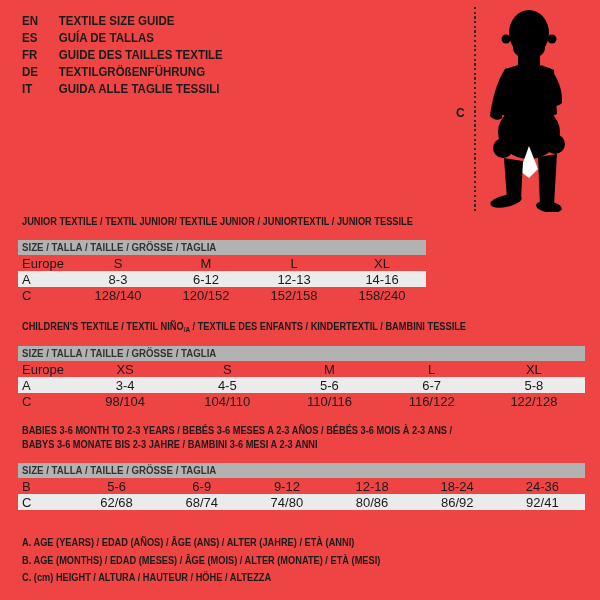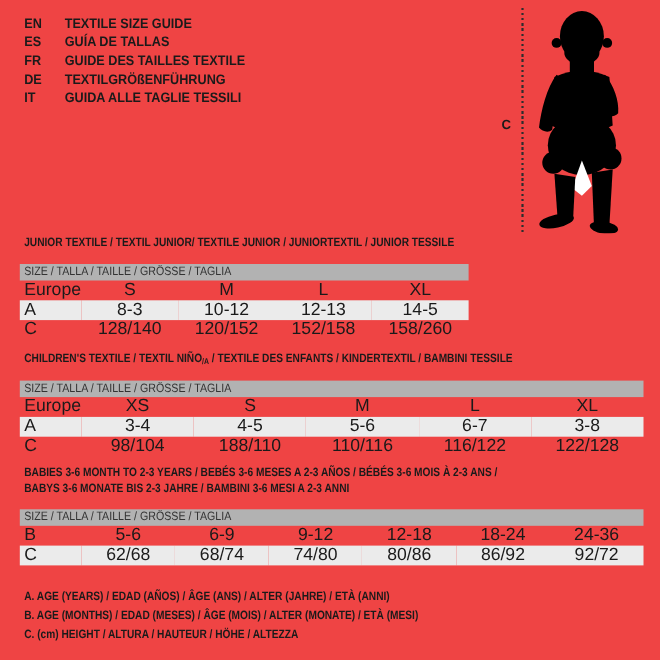--- a/index.html
+++ b/index.html
@@ -26,25 +26,25 @@
   .section-title {
     position:absolute; left:22px; font-weight:bold; font-size:11px; line-height:13.5px;
     white-space:nowrap; transform:scaleX(0.84); transform-origin:0 0;
   }
   .subscript { font-size:7.5px; vertical-align:-2px; }
 
   
   .tbl-wrap { position:absolute; left:18px; }
   .size-bar {
     height:15px; line-height:15px; background:var(--bar-bg,#b2b2b2); color:#333;
-    font-size:11px; padding-left:4px; box-sizing:border-box; white-space:nowrap;
+    font-size:11px; padding-left:4px; box-sizing:border-box; white-space:nowrap;font-weight:bold;
   }
   .size-bar span { display:inline-block; transform:scaleX(0.88); transform-origin:0 0; }
   .tbl-wrap table { width:100%; border-collapse:collapse; table-layout:fixed; }
-  .tbl-wrap td { height:16px; padding:0; font-size:16px; text-align:center; vertical-align:middle;margin-left:20px; }
+  .tbl-wrap td { height:16px; padding:0; font-size:13px; text-align:center; vertical-align:middle;margin-left:20px; }
   td.rowlabel { text-align:left; padding-left:4px; }
   col.label-col { width:56px; }
   tr.stripe { background:var(--stripe-bg,#ebebeb); }
 
   
   .footnotes {
     position:absolute; left:22px; top:534px; font-weight:bold; font-size:11px;
     line-height:17.5px; white-space:nowrap; transform:scaleX(0.84); transform-origin:0 0;
   }
 </style>
@@ -114,30 +114,30 @@
           <tr>
         <td class="rowlabel">Europe</td>
         <td>S</td>
         <td>M</td>
         <td>L</td>
         <td>XL</td>
       </tr>
       <tr class="stripe">
         <td class="rowlabel">A</td>
         <td>8-3</td>
-        <td>10-12</td>
+        <td>6-12</td>
         <td>12-13</td>
-        <td>14-5</td>
+        <td>14-16</td>
       </tr>
       <tr>
         <td class="rowlabel">C</td>
         <td>128/140</td>
         <td>120/152</td>
         <td>152/158</td>
-        <td>158/260</td>
+        <td>158/240</td>
       </tr>
     </tbody>
       </table>
   </div>
 
   <div class="section-title" style="top:320px">
     <span>CHILDREN'S TEXTILE / TEXTIL NIÑO</span><span class="subscript">/A</span><span> / TEXTILE DES ENFANTS / KINDERTEXTIL / BAMBINI TESSILE</span>
   </div>
   <div class="tbl-wrap" style="top:346px; width:567px">
     <div class="size-bar"><span>SIZE / TALLA / TAILLE / GRÖSSE / TAGLIA</span></div>
@@ -158,26 +158,26 @@
         <td>M</td>
         <td>L</td>
         <td>XL</td>
       </tr>
       <tr class="stripe">
         <td class="rowlabel">A</td>
         <td>3-4</td>
         <td>4-5</td>
         <td>5-6</td>
         <td>6-7</td>
-        <td>3-8</td>
+        <td>5-8</td>
       </tr>
       <tr>
         <td class="rowlabel">C</td>
         <td>98/104</td>
-        <td>188/110</td>
+        <td>104/110</td>
         <td>110/116</td>
         <td>116/122</td>
         <td>122/128</td>
       </tr>
     </tbody>
       </table>
   </div>
 
   <div class="section-title" style="top:424px">
     <div>BABIES 3-6 MONTH TO 2-3 YEARS / BEBÉS 3-6 MESES A 2-3 AÑOS / BÉBÉS 3-6 MOIS À 2-3 ANS /</div>
@@ -205,21 +205,21 @@
         <td>18-24</td>
         <td>24-36</td>
       </tr>
       <tr class="stripe">
         <td class="rowlabel">C</td>
         <td>62/68</td>
         <td>68/74</td>
         <td>74/80</td>
         <td>80/86</td>
         <td>86/92</td>
-        <td>92/72</td>
+        <td>92/41</td>
       </tr>
     </tbody>
       </table>
   </div>
 
   <div class="footnotes">
     <div>A. AGE (YEARS) / EDAD (AÑOS) / ÂGE (ANS) / ALTER (JAHRE) / ETÀ (ANNI)</div>
     <div>B. AGE (MONTHS) / EDAD (MESES) / ÂGE (MOIS) / ALTER (MONATE) / ETÀ (MESI)</div>
     <div>C. (cm) HEIGHT / ALTURA / HAUTEUR / HÖHE / ALTEZZA</div>
   </div>

